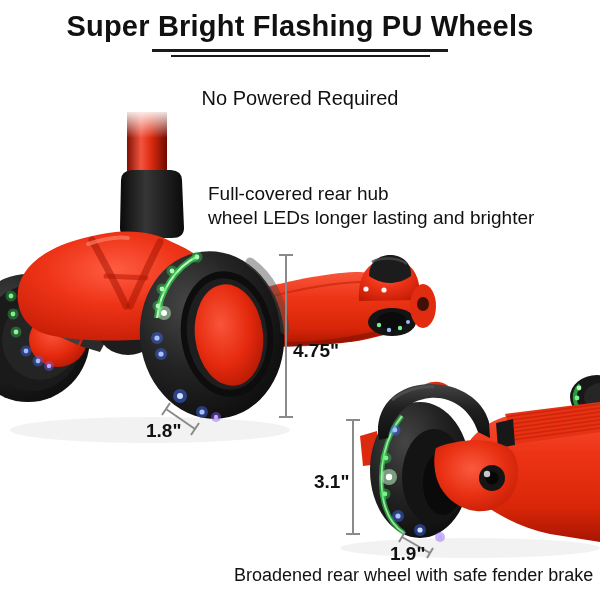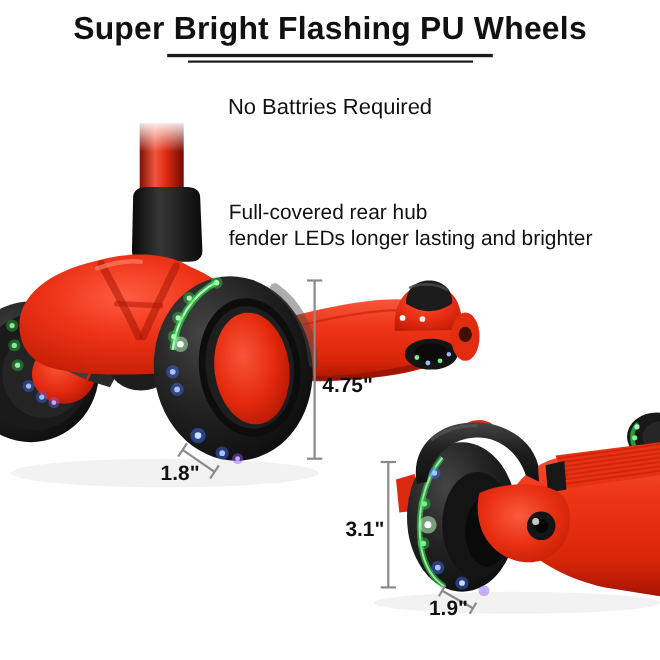--- a/index.html
+++ b/index.html
@@ -247,23 +247,24 @@
 
       <line x1="402" y1="537" x2="430" y2="553"></line>
       <line x1="399" y1="542" x2="405" y2="532"></line>
       <line x1="427" y1="558" x2="433" y2="548"></line>
     </g>
   </svg>
 
   <div class="txt title">Super Bright Flashing PU Wheels</div>
   <div class="bar u1"></div>
   <div class="bar u2"></div>
-  <div class="txt sub2">No Battries Required</div>
+  <div class="txt sub2">No Powered Required</div>
 
   <div class="txt note1">Full-covered rear hub</div>
-  <div class="txt note2">fender LEDs longer lasting and brighter</div>
+  <div class="txt note2">wheel LEDs longer lasting and brighter</div>
 
   <div class="txt meas m475">4.75"</div>
   <div class="txt meas m18">1.8"</div>
   <div class="txt meas m31">3.1"</div>
   <div class="txt meas m19">1.9"</div>
 
+  <div class="txt caption">Broadened rear wheel with safe fender brake</div>
 </div>
 
 </body></html>

